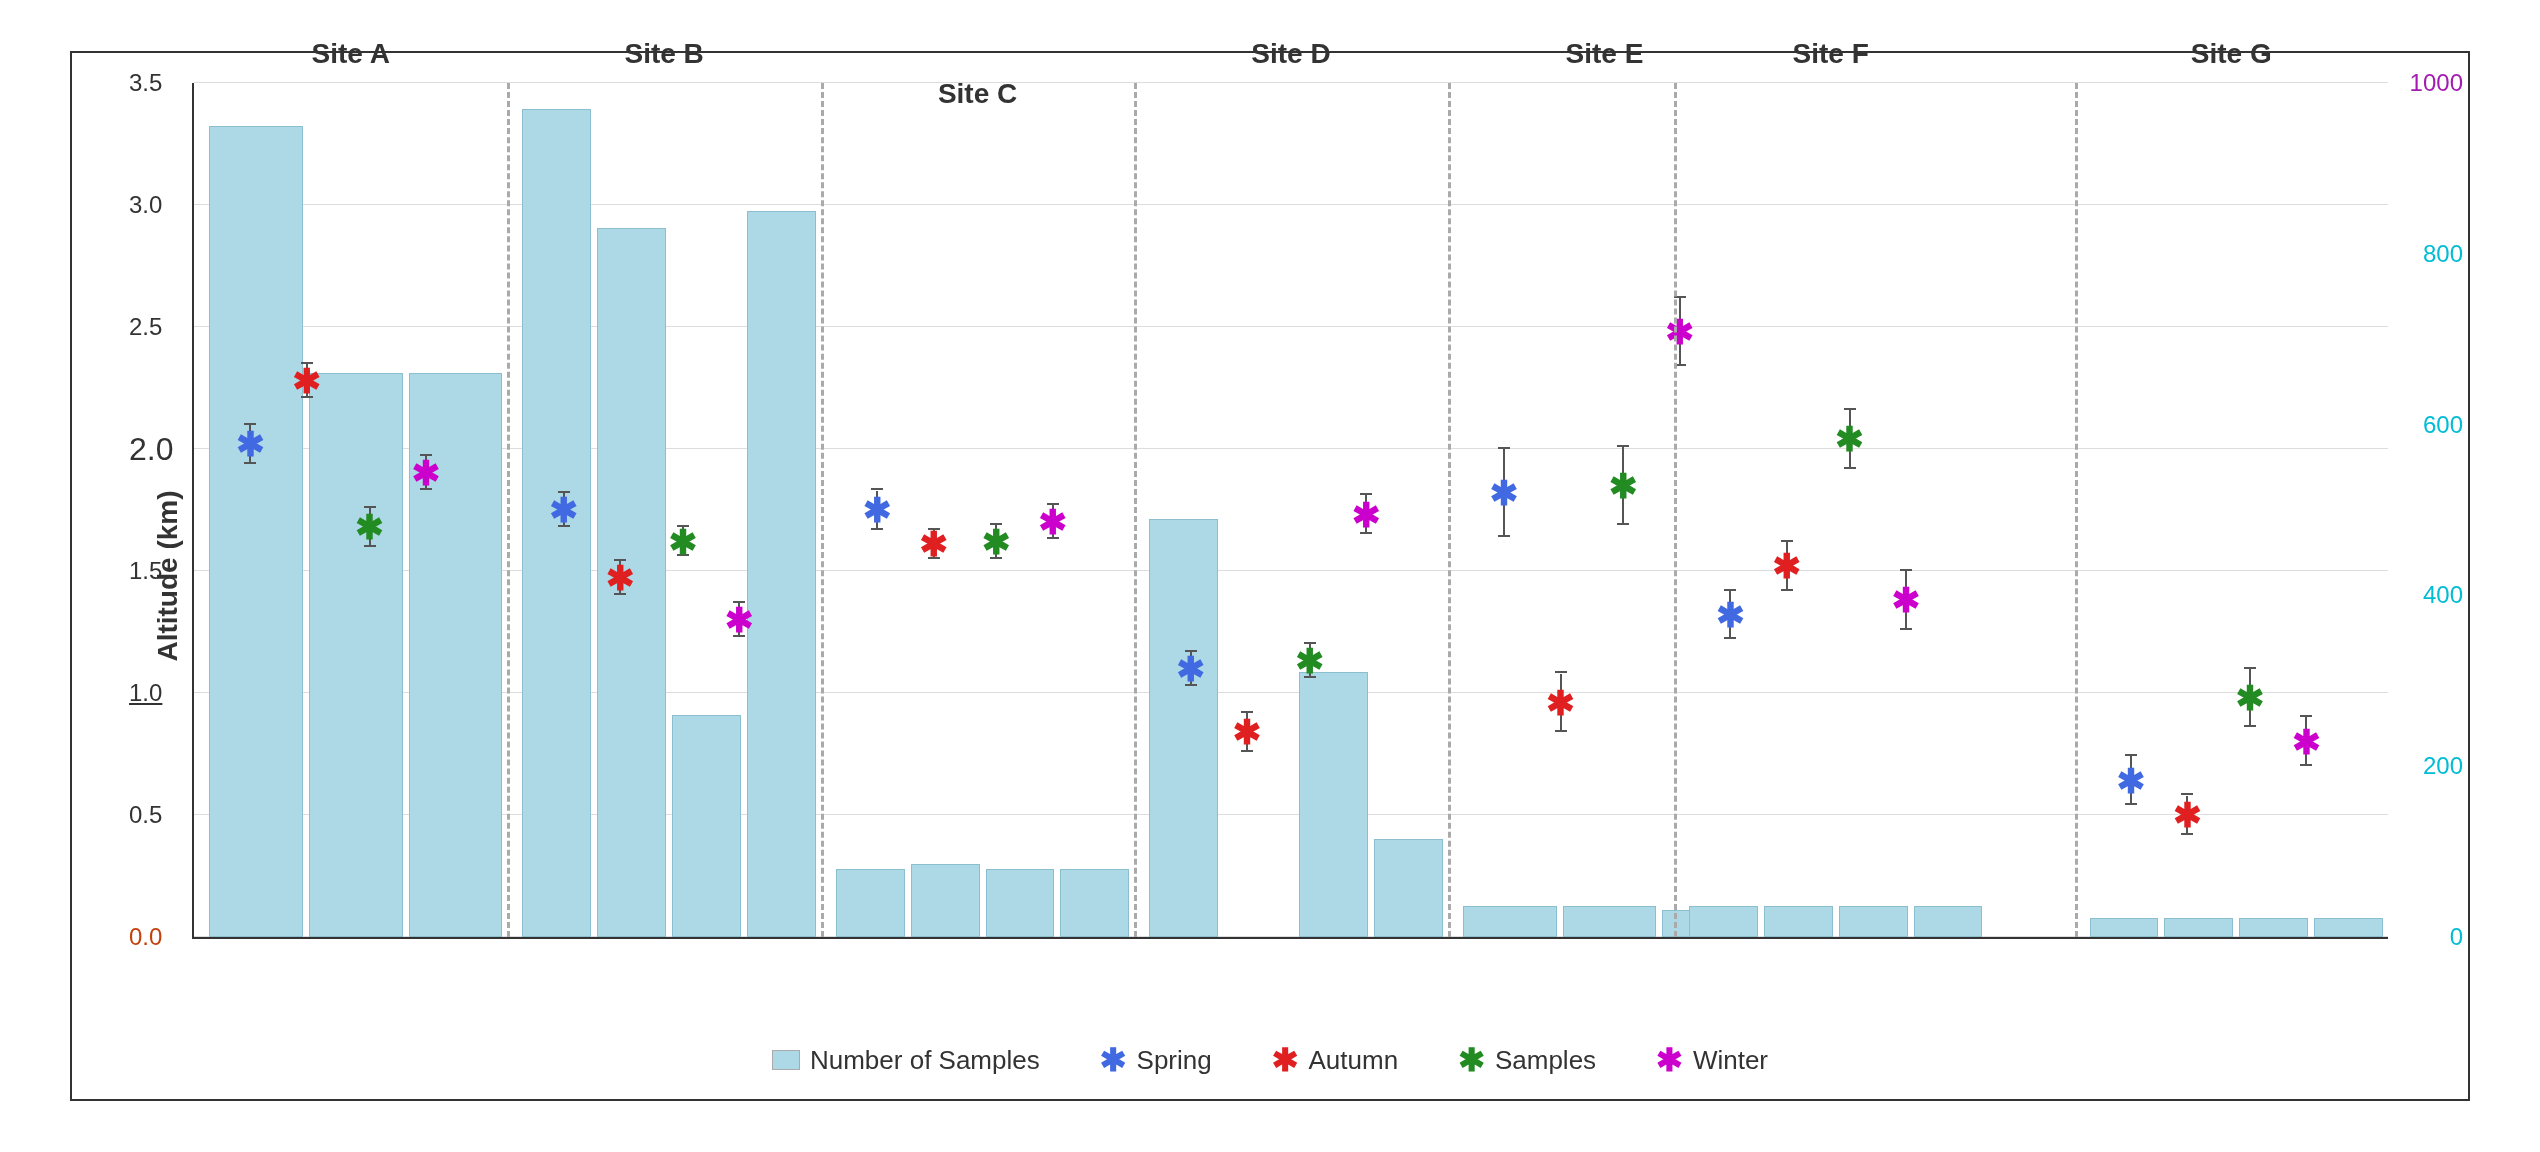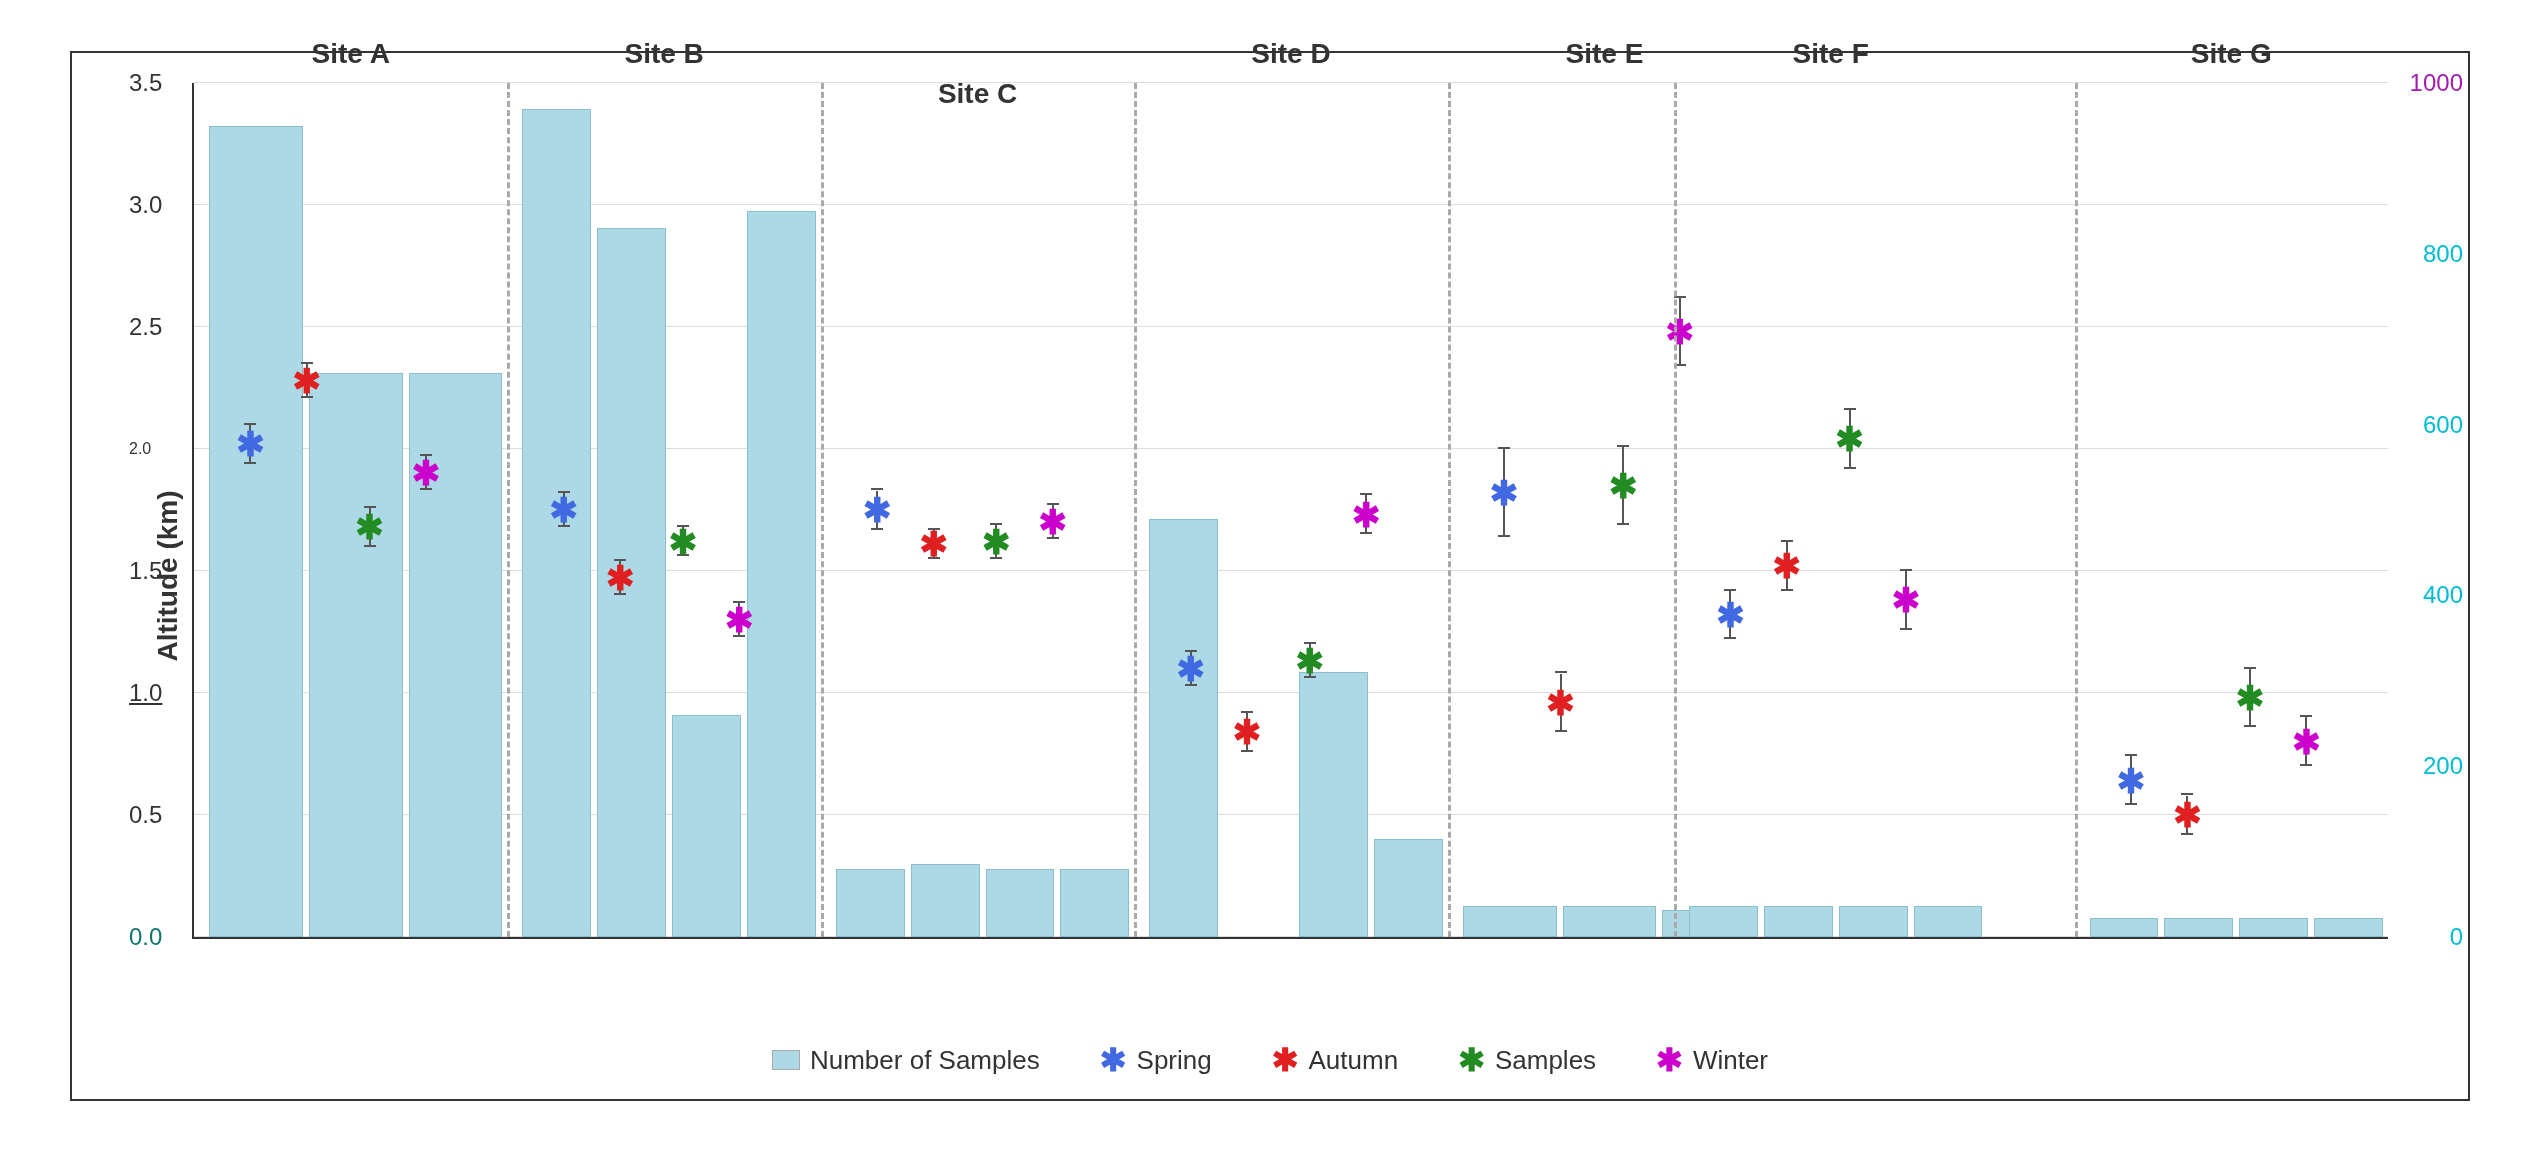--- a/index.html
+++ b/index.html
@@ -108,29 +108,29 @@
 
 <div class="chart-container">
 
   <div class="y-axis-left-label">Altitude (km)</div>
 
   <div class="y-axis-right-label">Number of Samples</div>
 
   <div class="chart-area" id="chart-area">
 
   <div class="gridline-h" style="bottom: 0%; background-color: rgb(221, 221, 221);"></div>
-      <div class="y-tick-left" style="bottom: 0%; transform: translateY(50%); position: absolute; left: -65px; font-size: 24px; color: #0f766e; text-align: center;">0.0</div>
+      <div class="y-tick-left" style="bottom: 0%; transform: translateY(50%); position: absolute; left: -65px; font-size: 24px; color: #c2410c; text-align: center;">0.0</div>
       <div class="gridline-h" style="bottom: 14.2857%; background-color: rgb(221, 221, 221);"></div>
       <div class="y-tick-left" style="bottom: 14.2857%; transform: translateY(50%); position: absolute; left: -65px; font-size: 24px; color: rgb(51, 51, 51);">0.5</div>
       <div class="gridline-h" style="bottom: 28.5714%; background-color: rgb(221, 221, 221);"></div>
       <div class="y-tick-left" style="bottom: 28.5714%; transform: translateY(50%); position: absolute; left: -65px; font-size: 24px; color: rgb(51, 51, 51); text-decoration: underline;">1.0</div>
       <div class="gridline-h" style="bottom: 42.8571%; background-color: rgb(221, 221, 221);"></div>
       <div class="y-tick-left" style="bottom: 42.8571%; transform: translateY(50%); position: absolute; left: -65px; font-size: 24px; color: rgb(51, 51, 51);">1.5</div>
       <div class="gridline-h" style="bottom: 57.1429%; background-color: rgb(221, 221, 221);"></div>
-      <div class="y-tick-left" style="bottom: 57.1429%; transform: translateY(50%); position: absolute; left: -65px; font-size: 16px; color: rgb(51, 51, 51); margin-top: 32px;">2.0</div>
+      <div class="y-tick-left" style="bottom: 57.1429%; transform: translateY(50%); position: absolute; left: -65px; font-size: 32px; color: rgb(51, 51, 51); margin-top: 32px;">2.0</div>
       <div class="gridline-h" style="bottom: 71.4286%; background-color: rgb(221, 221, 221);"></div>
       <div class="y-tick-left" style="bottom: 71.4286%; transform: translateY(50%); position: absolute; left: -65px; font-size: 24px; color: rgb(51, 51, 51);">2.5</div>
       <div class="gridline-h" style="bottom: 85.7143%; background-color: rgb(221, 221, 221);"></div>
       <div class="y-tick-left" style="bottom: 85.7143%; transform: translateY(50%); position: absolute; left: -65px; font-size: 24px; color: rgb(51, 51, 51);">3.0</div>
       <div class="gridline-h" style="bottom: 100%; background-color: rgb(221, 221, 221);"></div>
       <div class="y-tick-left" style="bottom: 100%; transform: translateY(50%); position: absolute; left: -65px; font-size: 24px; color: rgb(51, 51, 51);">3.5</div>
       <div class="y-tick-right" style="bottom: 0%; transform: translateY(50%); position: absolute; right: -75px; font-size: 24px; color: rgb(0, 188, 212);">0</div>
       <div class="y-tick-right" style="bottom: 20%; transform: translateY(50%); position: absolute; right: -75px; font-size: 24px; color: rgb(0, 188, 212);">200</div>
       <div class="y-tick-right" style="bottom: 40%; transform: translateY(50%); position: absolute; right: -75px; font-size: 24px; color: rgb(0, 188, 212);">400</div>
       <div class="y-tick-right" style="bottom: 60%; transform: translateY(50%); position: absolute; right: -75px; font-size: 24px; color: rgb(0, 188, 212);">600</div>

